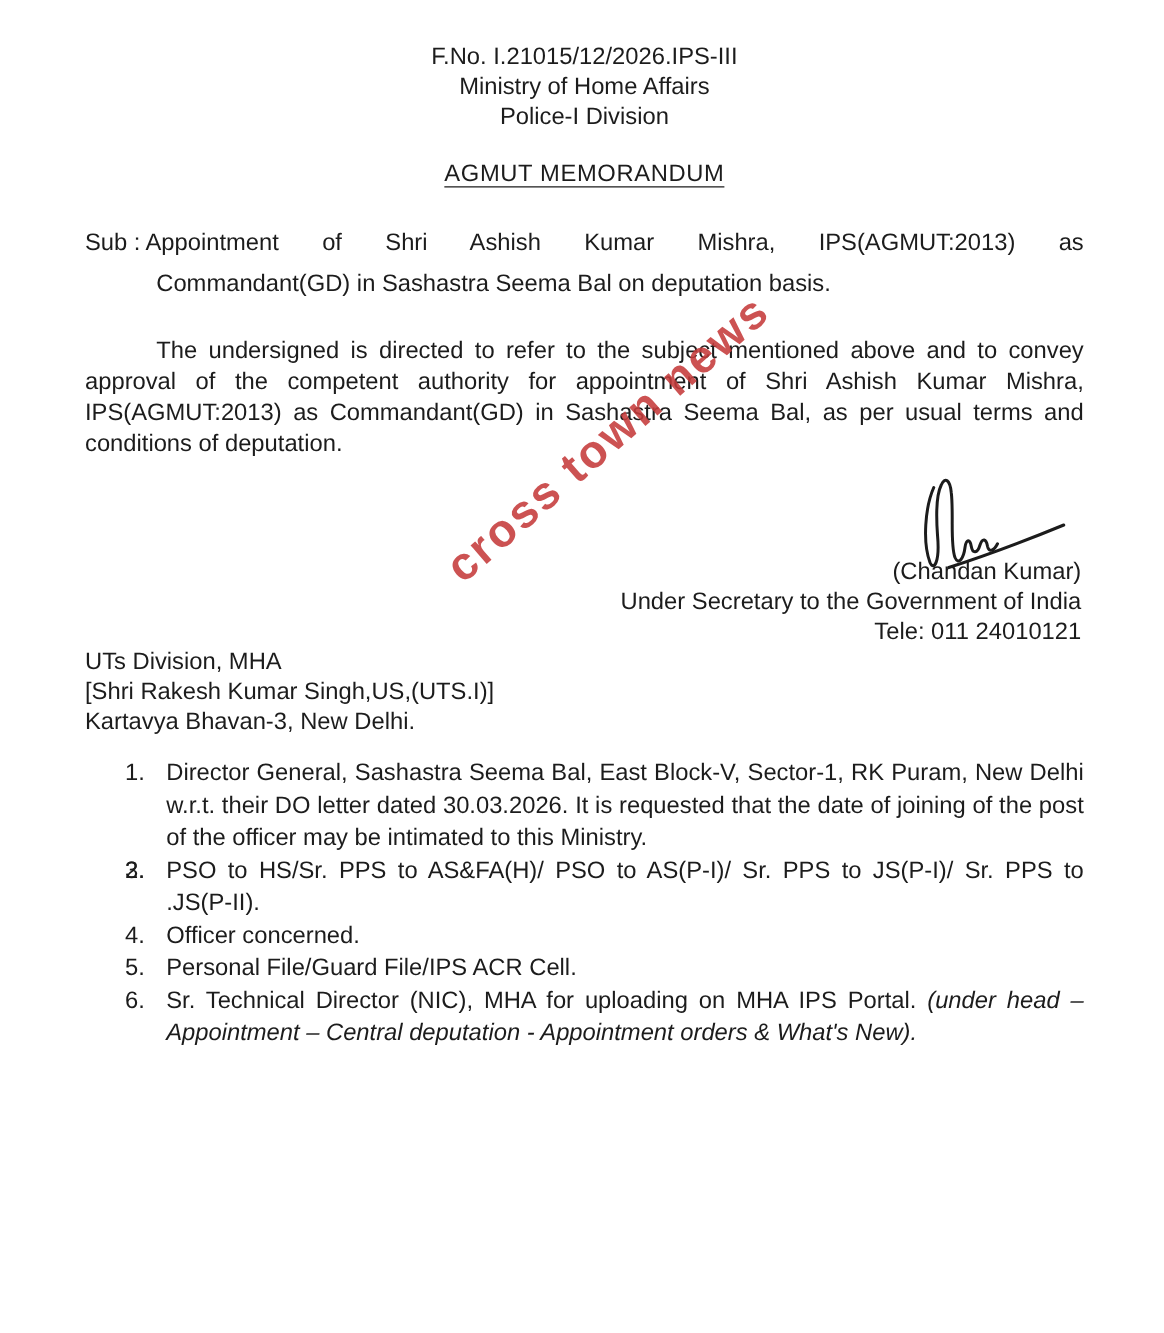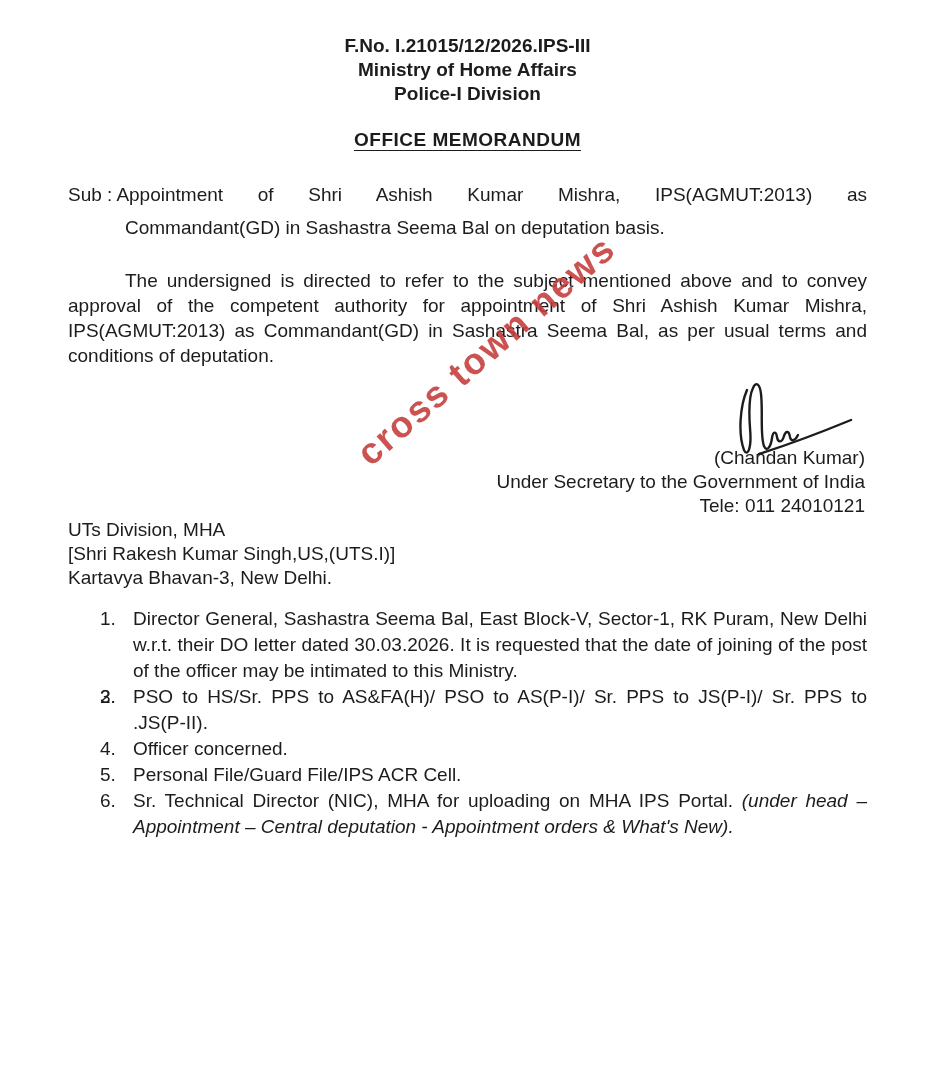--- a/index.html
+++ b/index.html
@@ -12,21 +12,21 @@
     line-height: 25px;
     position: relative;
     overflow: hidden;
   }
   .page {
     box-sizing: border-box;
     width: 931px; height: 1066px;
     padding: 34px 64px 0 68px;
     position: relative;
   }
-  .center { text-align: center; font-weight: bold; }
+  .center { text-align: center; }
   .right { text-align: right; }
 
   .letterhead { line-height: 24px; }
 
   .dateline { margin-top: 18px; line-height: 25px; }
   sup.ordinal { font-size: 12px; line-height: 0; vertical-align: super; }
 
   .memo-title { margin-top: 21px; }
   .memo-title span {
     text-decoration: underline;
@@ -98,21 +98,21 @@
 <div class="page">
 
   <div class="letterhead center">
     <div>F.No. I.21015/12/2026.IPS-III</div>
     <div>Ministry of Home Affairs</div>
     <div>Police-I Division</div>
   </div>
 
 
   <div class="memo-title center">
-    <span>OFFICE MEMORANDUM</span>
+    <span>AGMUT MEMORANDUM</span>
   </div>
 
   <div class="subject">
     <div class="subject-l1">
       <span class="sub-label">Sub :</span>
       <span class="sub-rest">Appointment of Shri Ashish Kumar Mishra, IPS(AGMUT:2013) as</span>
     </div>
     <div class="subject-l2">Commandant(GD) in Sashastra Seema Bal on deputation basis.</div>
   </div>
 

